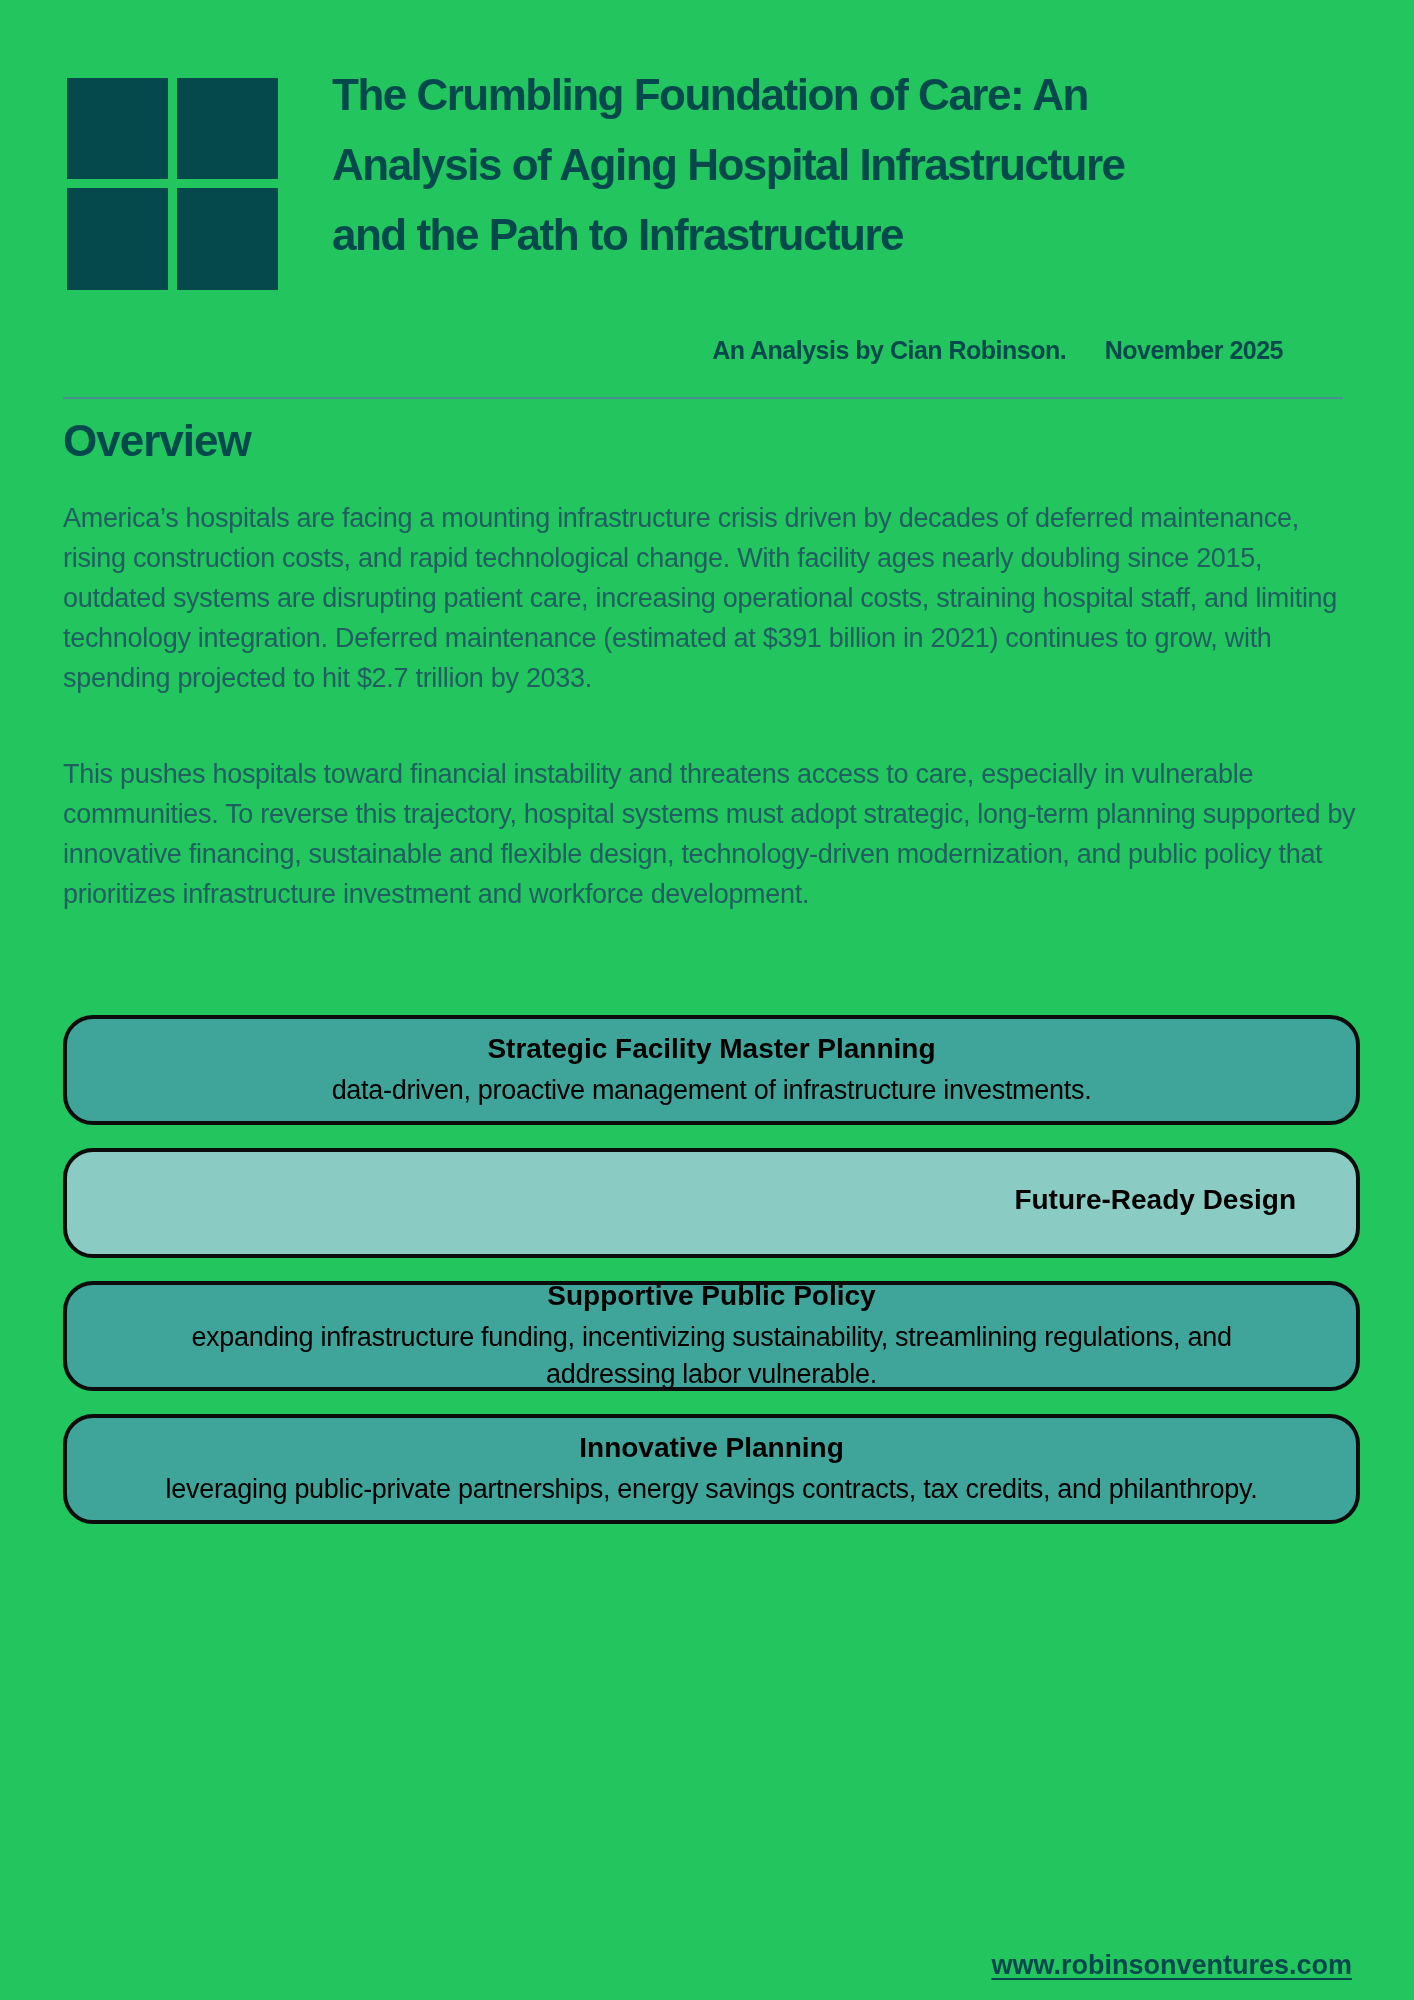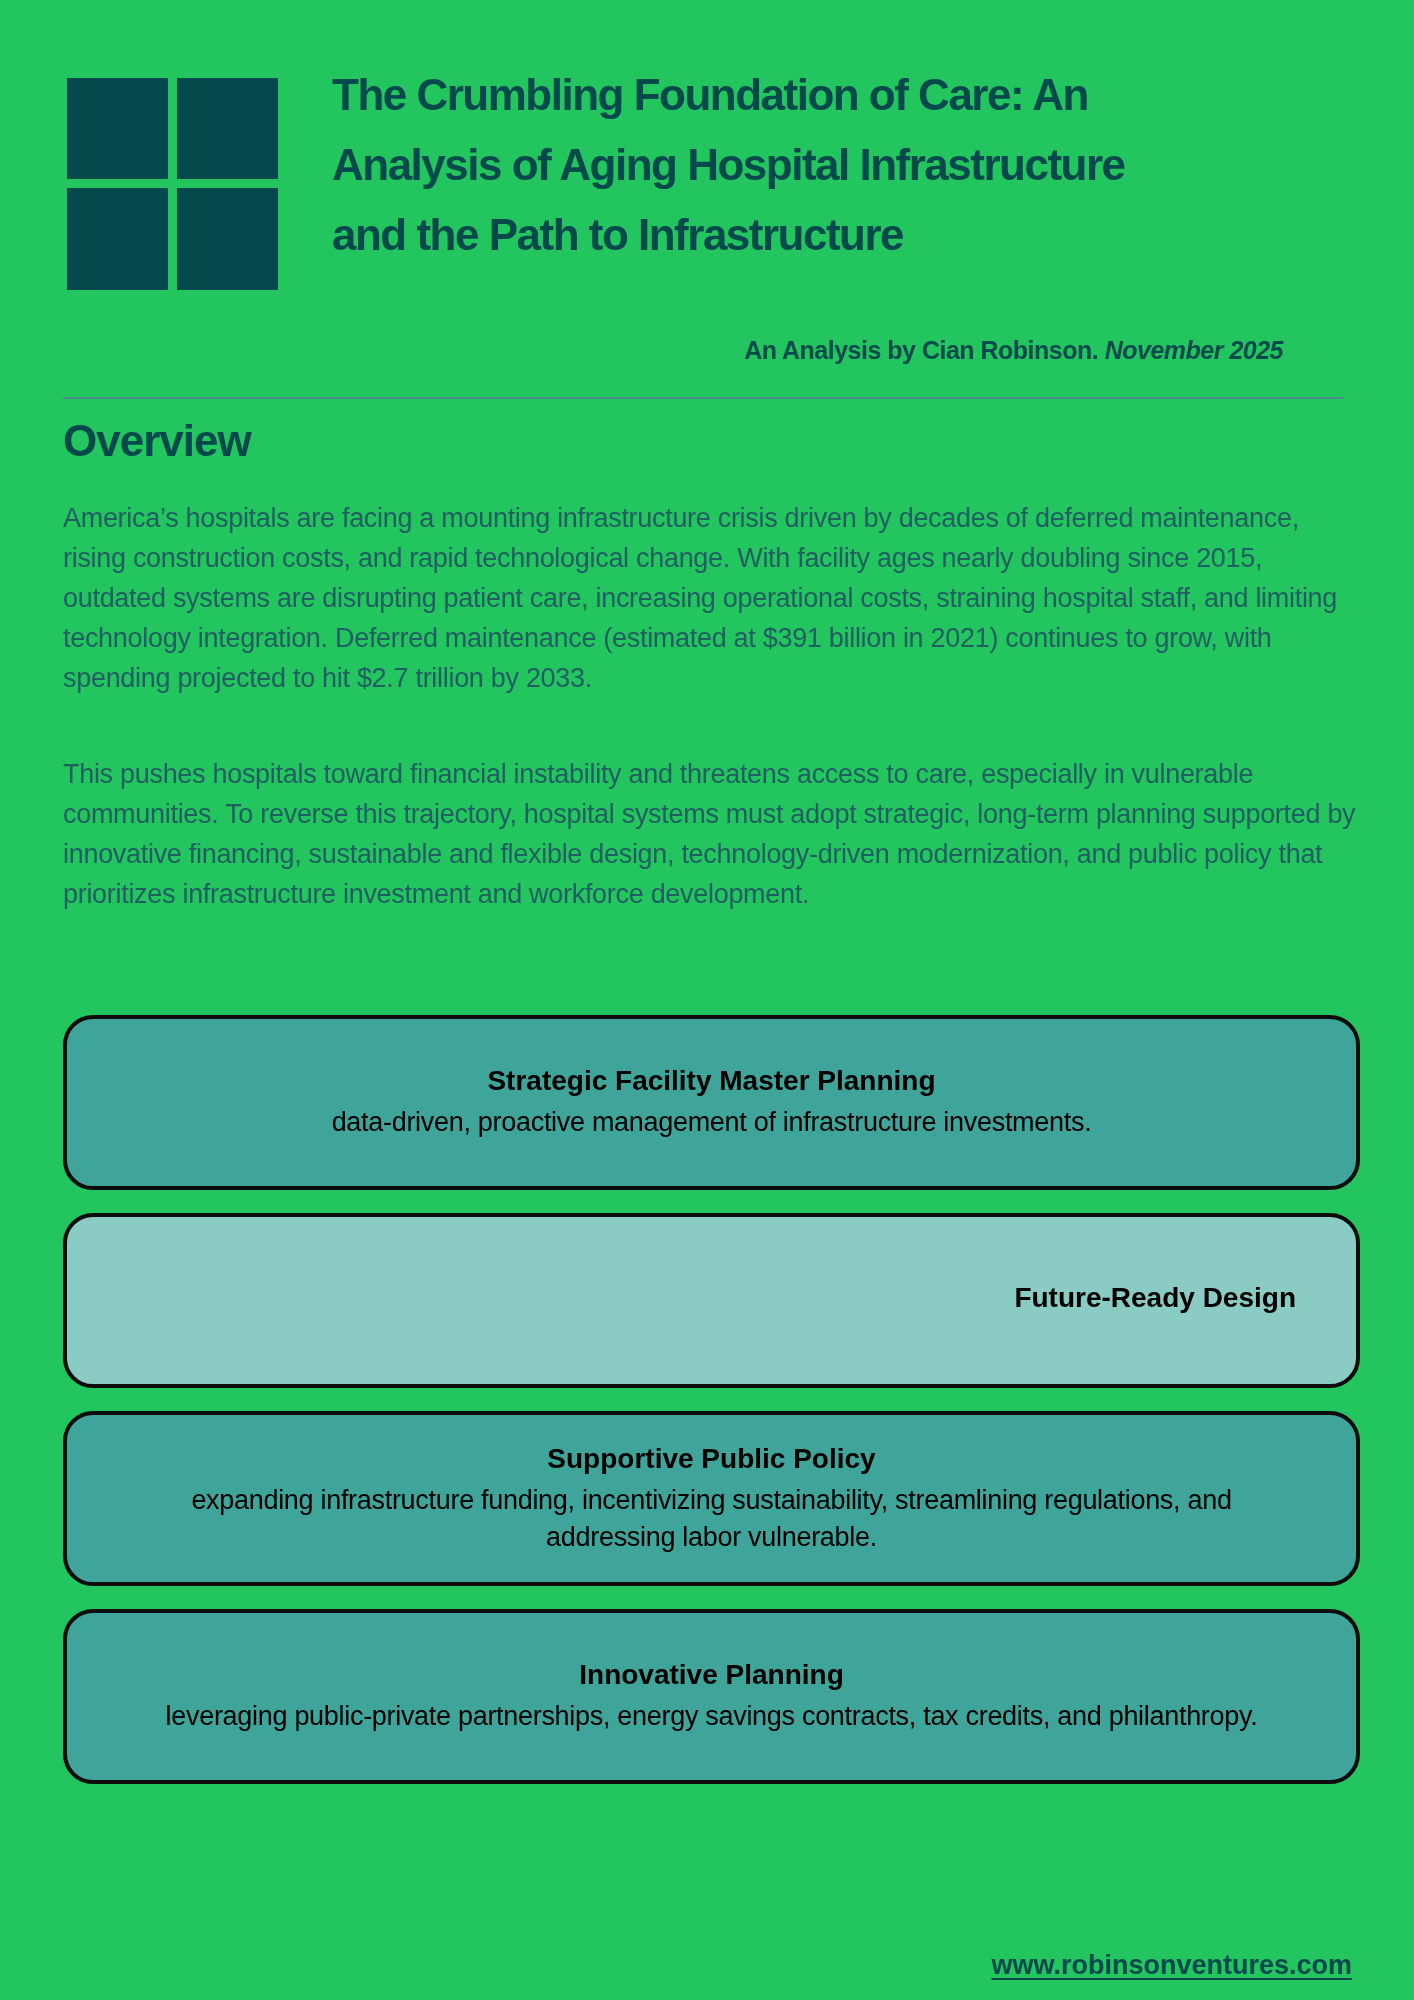--- a/index.html
+++ b/index.html
@@ -37,21 +37,21 @@
     letter-spacing:-1.5px;
   }
   .title .line{display:block;white-space:nowrap;}
   
   .byline{
     position:absolute;top:336px;right:131px;
     color:var(--dark-teal);
     font-size:25px;font-weight:bold;
     white-space:nowrap;letter-spacing:-0.5px;
   }
-  .byline .date{font-style:italic;}
+  .byline .date{margin-left:32px;}
   
   .rule{
     position:absolute;left:63px;top:397px;
     width:1280px;height:2px;background:var(--rule-teal);
   }
   
   .overview-heading{
     position:absolute;left:63px;top:416px;
     color:var(--dark-teal);
     font-size:44px;font-weight:bold;letter-spacing:-1px;
@@ -63,21 +63,21 @@
   }
   .body-text p{margin:0;}
   .body-text p + p{margin-top:56px;}
   
   .boxes{
     position:absolute;left:63px;top:1015px;width:1297px;
     display:flex;flex-direction:column;gap:23px;
   }
   .box{
     box-sizing:border-box;
-    height:175px;
+    height:110px;
     border:4px solid var(--box-border);
     border-radius:30px;
     display:flex;flex-direction:column;justify-content:center;
     text-align:center;
     padding:8px 60px;
     color:#000000;
   }
   .box.medium{background:var(--box-medium-teal);}
   .box.light{background:var(--box-light-teal);align-items:flex-end;}
   .box-title{font-size:28px;font-weight:bold;line-height:34px;margin-bottom:6px;}

